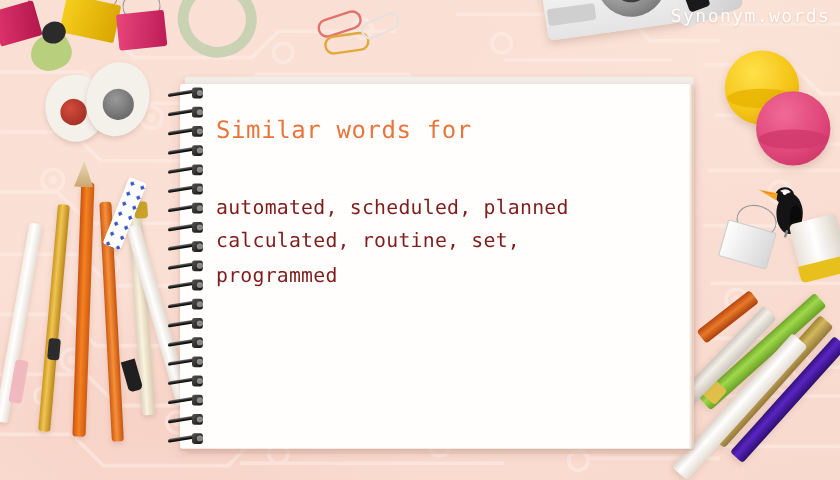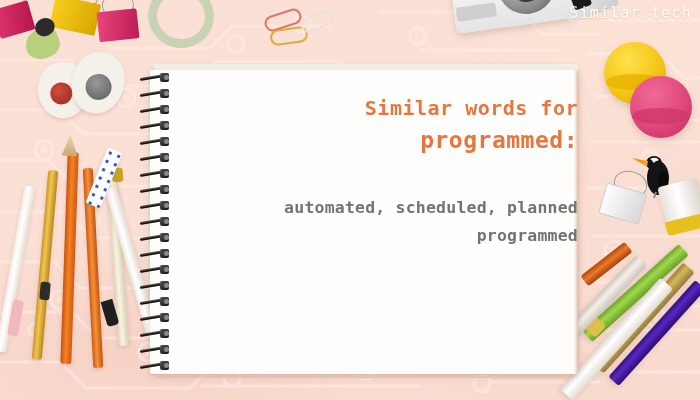--- a/index.html
+++ b/index.html
@@ -128,39 +128,38 @@
     opacity: .5;
   }
 
   
   .page-text {
     position: absolute;
     left: 30px;
     top: 0;
     width: 398px;
     height: 304px;
-    text-align: right;
-    font-weight: bold;
+    text-align: left;
   }
   .headline {
     margin-top: 26px;
     color: #e8763c;
     font-size: 20px;
     letter-spacing: .5px;
     line-height: 1.45;
   }
   .headword {
     color: #e8763c;
     font-size: 23px;
     letter-spacing: .5px;
     line-height: 1.5;
   }
   .wordlist {
     margin-top: 36px;
-    color: #737373;
+    color: #7f1d1d;
     font-size: 16.5px;
     line-height: 1.72;
     letter-spacing: .2px;
   }
   .wordlist div { white-space: nowrap; }
 
   
   .watermark {
     position: absolute;
     right: 8px;
@@ -592,24 +591,24 @@
         </div>
       <div class="ring" style="top:290px;">
         <div class="bar"></div>
           <div class="knob"></div>
           <div class="hole"></div>
         </div>
     </div>
 
     <div class="page-text">
       <div class="headline">Similar words for</div>
-      <div class="headword">programmed:</div>
 
       <div class="wordlist">
         <div>automated, scheduled, planned</div>
+        <div>calculated, routine, set,</div>
         <div>programmed</div>
       </div>
     </div>
   </div>
 
-  <div class="watermark">Similar.tech</div>
+  <div class="watermark">Synonym.words</div>
 
 </div>
 
 </body></html>

